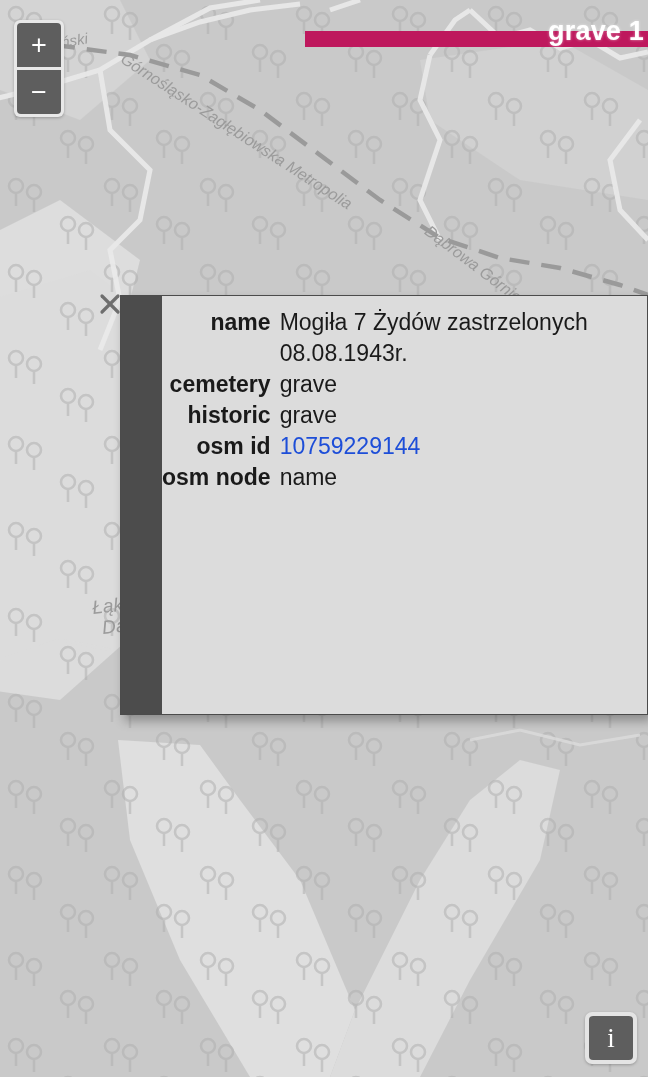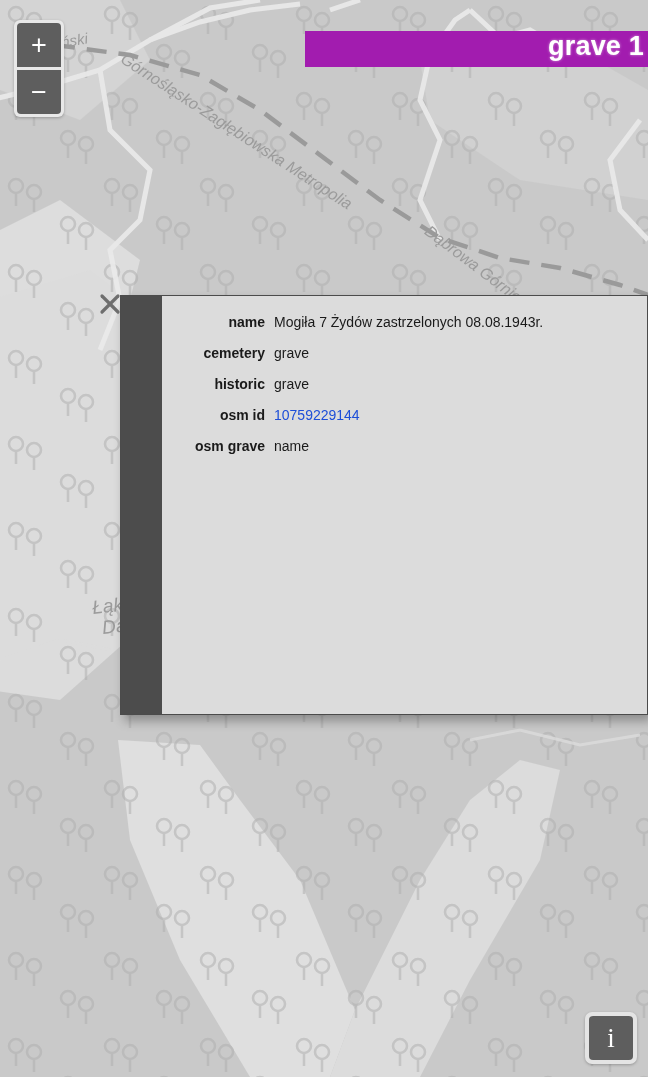--- a/index.html
+++ b/index.html
@@ -26,24 +26,24 @@
     width: 648px;
     height: 1077px;
   }
 
   
   #title-bar {
     position: absolute;
     left: 305px;
     top: 31px;
     width: 343px;
-    height: 36px;
-    background: #a21caf;
+    height: 16px;
+    background: #be185d;
     display: flex;
-    align-items: flex-start;
+    align-items: flex-end;
     justify-content: flex-end;
   }
   #title-bar .title-text {
     color: #ffffff;
     font-size: 27px;
     font-weight: bold;
     letter-spacing: 0.2px;
     padding-right: 4px;
     text-shadow: 0 0 3px rgba(255,255,255,0.55);
     white-space: nowrap;
@@ -127,21 +127,21 @@
     background: #dcdcdc;
     padding: 11px 0 0 0;
     overflow: hidden;
   }
   .kv-table {
     width: 100%;
     border-collapse: collapse;
   }
   .kv-table td {
     vertical-align: top;
-    font-size: 14px;
+    font-size: 23px;
     line-height: 31px;
     color: #1a1a1a;
     padding: 0;
   }
   .kv-key {
     text-align: right;
     font-weight: bold;
     white-space: nowrap;
     padding-right: 9px !important;
     width: 112px;
@@ -300,21 +300,21 @@
           </tr>
           <tr>
             <td class="kv-key">historic</td>
             <td class="kv-val">grave</td>
           </tr>
           <tr>
             <td class="kv-key">osm id</td>
             <td class="kv-val link">10759229144</td>
           </tr>
           <tr>
-            <td class="kv-key">osm grave</td>
+            <td class="kv-key">osm node</td>
             <td class="kv-val">name</td>
           </tr>
         </tbody>
       </table>
     </div>
   </div>
 
   <div id="info-button">
     <div class="glyph">i</div>
   </div>

